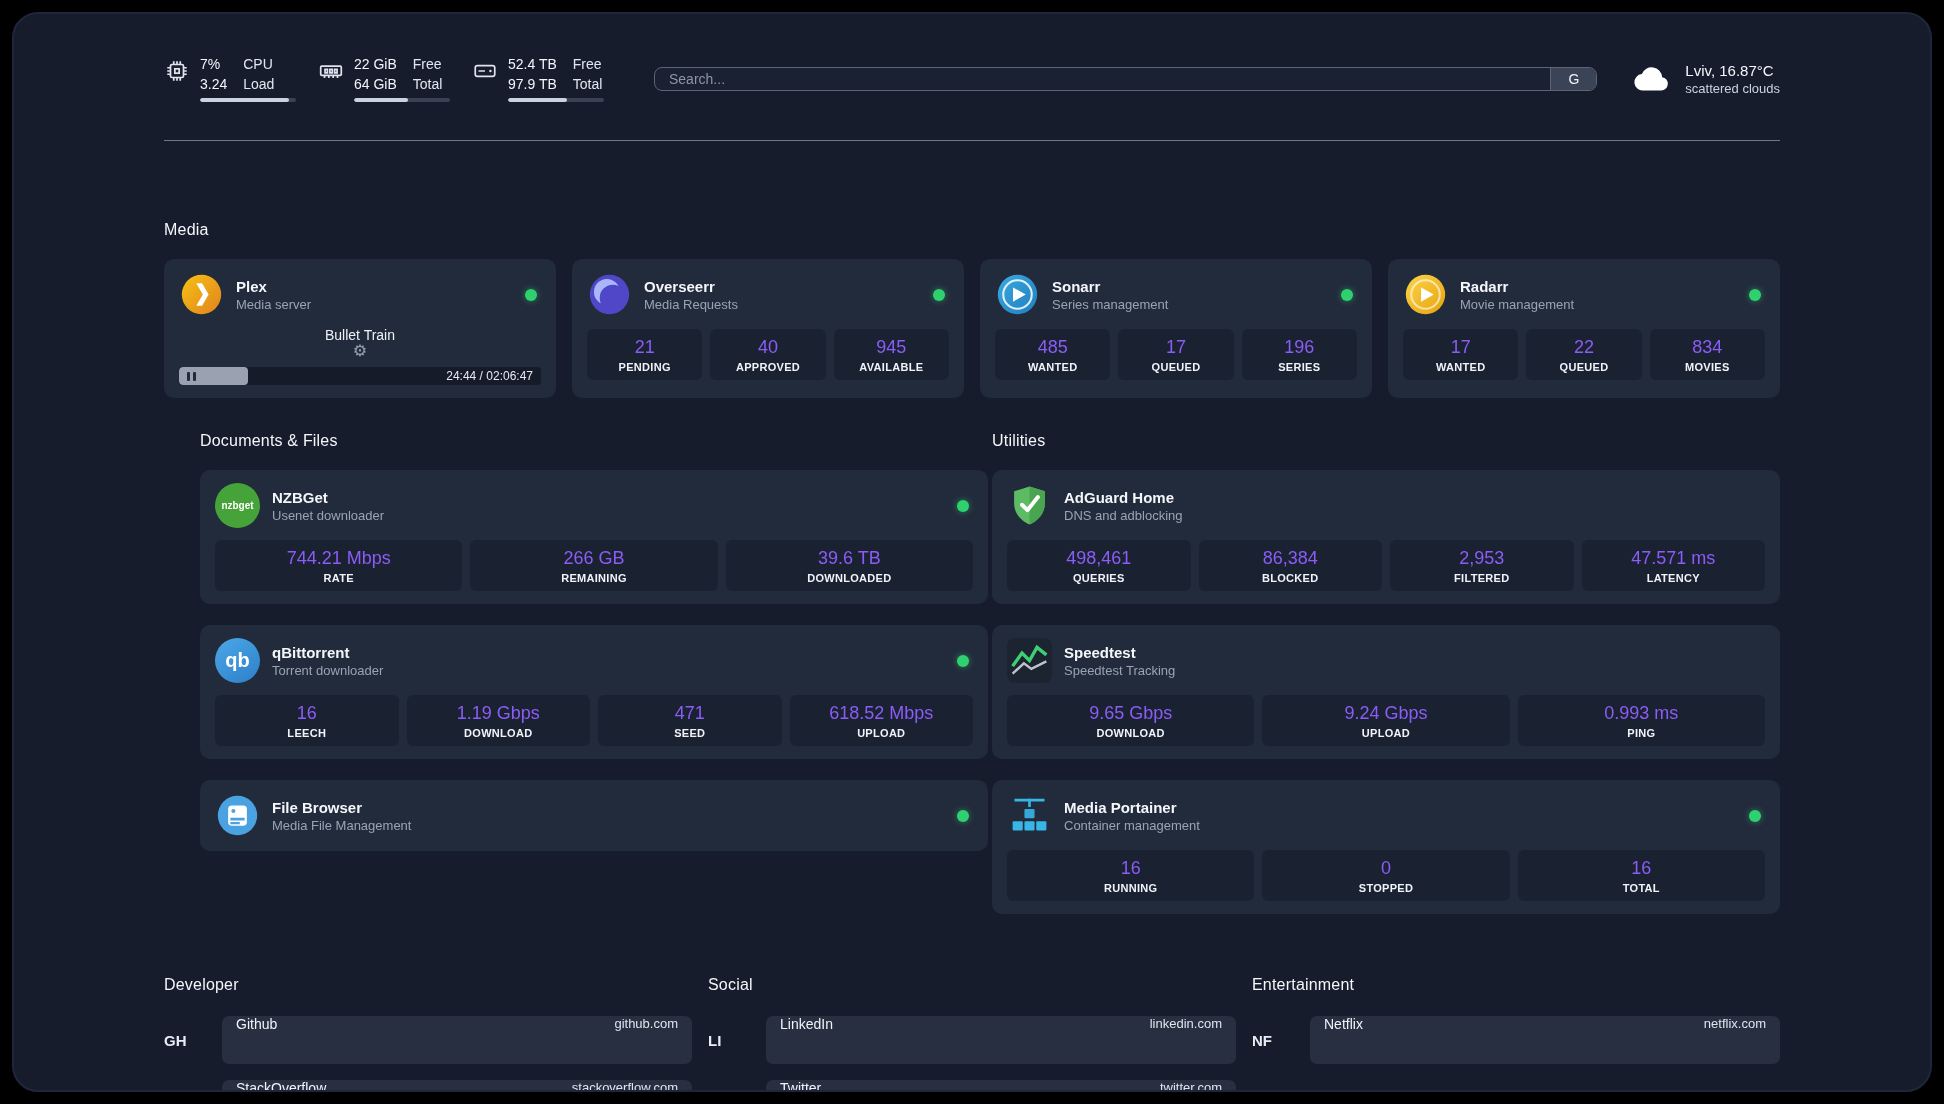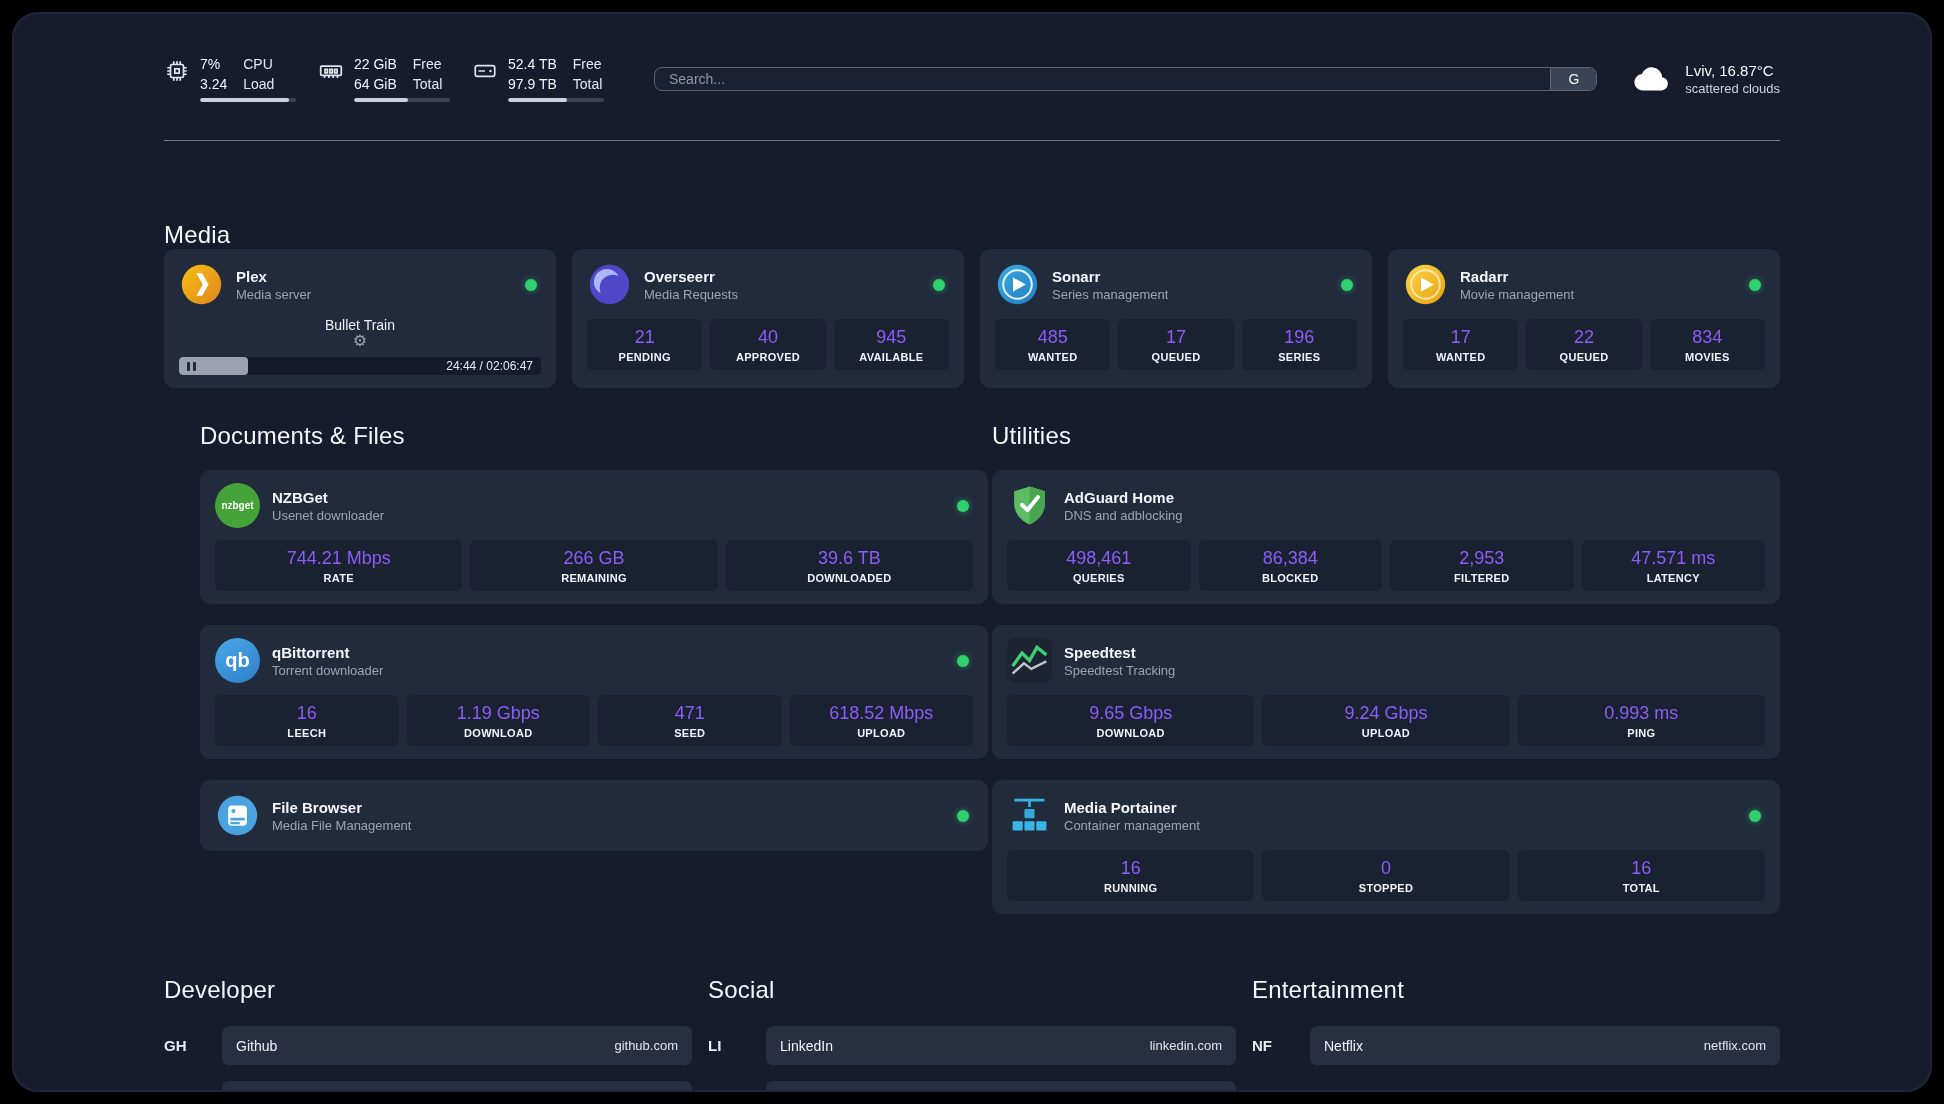--- a/index.html
+++ b/index.html
@@ -32,23 +32,23 @@
 
   .weather { display: flex; align-items: center; gap: 12px; }
   .weather-icon { width: 42px; height: 42px; color: #ffffff; }
   .weather-icon svg { width: 42px; height: 42px; display: block; }
   .w-loc { font-size: 15px; color: #f4f6fa; }
   .w-cond { font-size: 13px; color: #cdd3de; margin-top: 2px; }
 
   .divider { margin-top: 38px; height: 1px; background: #8d94a4; opacity: .75; }
 
   
-  .section-title { font-size: 24px; font-weight: 500; color: #f4f6fa; letter-spacing: .2px; }
+  .section-title { font-size: 16px; font-weight: 500; color: #f4f6fa; letter-spacing: .2px; }
   .media-section { margin-top: 80px; }
-  .media-grid { display: grid; grid-template-columns: repeat(4, 1fr); gap: 16px; }
+  .media-grid { margin-top: 20px; display: grid; grid-template-columns: repeat(4, 1fr); gap: 16px; }
 
   .card { background: #222b3c; border-radius: 10px; padding: 13px 15px; cursor: pointer; }
   .card-header { display: flex; align-items: center; gap: 12px; }
   .app-icon { width: 45px; height: 45px; flex: 0 0 auto; display: flex; align-items: center;
     justify-content: center; border-radius: 50%; overflow: hidden; }
   .app-icon svg { width: 45px; height: 45px; display: block; }
   .app-meta { flex: 1; min-width: 0; }
   .app-name { font-size: 15px; font-weight: 700; color: #f4f6fa; }
   .app-sub { font-size: 13px; color: #9aa3b4; margin-top: 2px; }
   .dot { width: 12px; height: 12px; border-radius: 50%; background: #2fd06e;
@@ -73,22 +73,22 @@
     font-size: 12px; color: #e6eaf2; }
 
   .mid-section { margin-top: 34px; display: grid; grid-template-columns: 1fr 1fr; gap: 4px; align-items: start; margin-left: 36px; }
   .col-stack { display: flex; flex-direction: column; gap: 21px; margin-top: 20px; }
 
   .links-section { margin-top: 62px; display: grid; grid-template-columns: 1fr 1fr 1fr; gap: 16px;
     align-items: start; padding-bottom: 46px; }
   .link-rows { margin-top: 22px; display: flex; flex-direction: column; gap: 16px; }
   .link-row { display: flex; align-items: center; }
   .link-abbr { width: 58px; font-size: 15px; font-weight: 700; color: #e8ecf3; }
-  .link-pill { flex: 1; display: flex; align-items: center; justify-content: space-between;
-    background: #272f40; border-radius: 7px; height: 39px; padding: 0 14px; cursor: pointer;
+  .link-pill { flex: 1; display: flex; justify-content: space-between;
+    background: #272f40; border-radius: 7px; height: 48px; padding: 0 14px; cursor: pointer;
     text-decoration: none; }
   .link-name { font-size: 14px; color: #f0f3f8; }
   .link-url { font-size: 13px; color: #dfe4ed; }
 
   
   .ic-nzb { background: #46a339; color: #fff; font-size: 10px; font-weight: 700; }
   .ic-qb  { background: linear-gradient(145deg,#4ba8e8,#2d7fc9); color: #fff; font-size: 20px; font-weight: 700; }
 </style>
 </head>
 <body>

